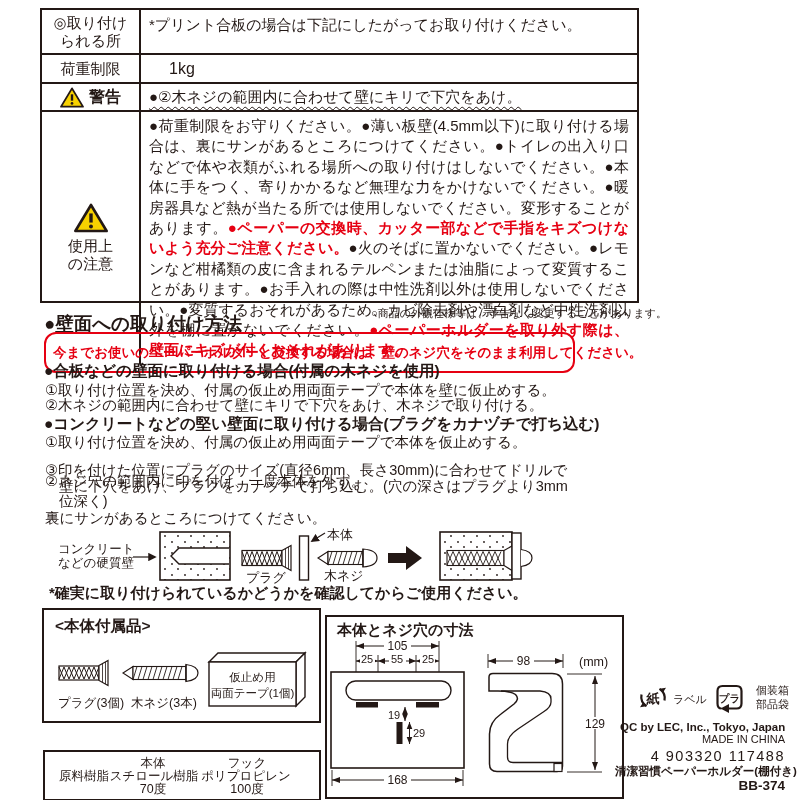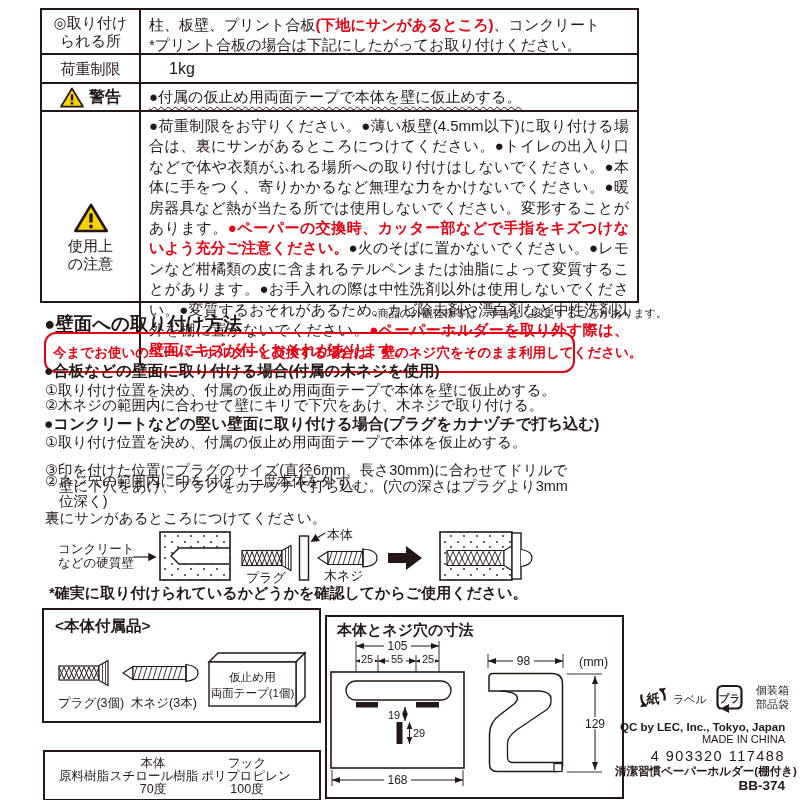--- a/index.html
+++ b/index.html
@@ -41,41 +41,40 @@
 
 <div id="page">
 
   <div id="spec-table" class="abs">
 
     <div class="tl">
       <span>◎取り付け</span>
       <span>られる所</span>
     </div>
     <div class="tc" style="padding-top:5px;line-height:19.5px;">
-      <div class="nowrap"><span>柱、板壁、プリント合板</span><span class="red b">(下地にサンがあるところ)</span><span>、コンクリート</span></div>
       <div class="nowrap">*プリント合板の場合は下記にしたがってお取り付けください。</div>
     </div>
 
     <div class="tl rt">
       <span>荷重制限</span>
     </div>
     <div class="tc rt" style="display:flex;align-items:center;font-size:16px;padding-left:28px;">
       <span>1kg</span>
     </div>
 
     <div class="tl rt warn-row">
       <svg width="24" height="21" viewBox="0 0 26 23">
         <path d="M13,1.5 L25,21.5 L1,21.5 Z" fill="#f7d100" stroke="#231815" stroke-width="2" stroke-linejoin="round"></path>
         <line x1="13" y1="8" x2="13" y2="15" stroke="#231815" stroke-width="2.6"></line>
         <circle cx="13" cy="18" r="1.5" fill="#231815"></circle>
       </svg>
       <span class="b" style="font-size:16px;">警告</span>
     </div>
     <div class="tc rt" style="display:flex;align-items:center;">
-      <span class="wavy nowrap">●付属の仮止め用両面テープで本体を壁に仮止めする。</span>
+      <span class="wavy nowrap">●②木ネジの範囲内に合わせて壁にキリで下穴をあけ。</span>
     </div>
 
     <div class="tl rt">
       <svg width="34" height="30" viewBox="0 0 26 23" style="margin-bottom:4px;">
         <path d="M13,1.5 L25,21.5 L1,21.5 Z" fill="#f7d100" stroke="#231815" stroke-width="2" stroke-linejoin="round"></path>
         <line x1="13" y1="8" x2="13" y2="15" stroke="#231815" stroke-width="2.6"></line>
         <circle cx="13" cy="18" r="1.5" fill="#231815"></circle>
       </svg>
       <span>使用上</span>
       <span>の注意</span>

